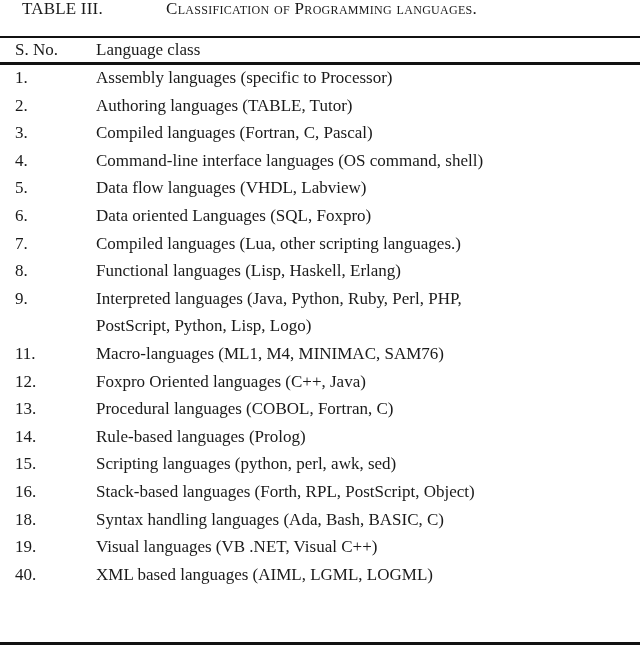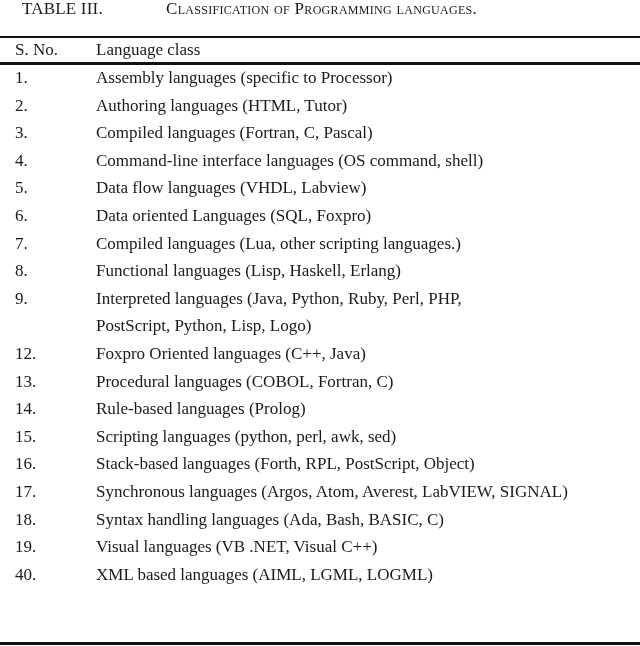--- a/index.html
+++ b/index.html
@@ -99,21 +99,21 @@
   <tbody id="table-body">
       <tr>
         <td class="col-no">1.</td>
         <td class="col-class">
           <span class="line">Assembly languages (specific to Processor)</span>
         </td>
       </tr>
       <tr>
         <td class="col-no">2.</td>
         <td class="col-class">
-          <span class="line">Authoring languages (HTML, Tutor)</span>
+          <span class="line">Authoring languages (TABLE, Tutor)</span>
         </td>
       </tr>
       <tr>
         <td class="col-no">3.</td>
         <td class="col-class">
           <span class="line">Compiled languages (Fortran, C, Pascal)</span>
         </td>
       </tr>
       <tr>
         <td class="col-no">4.</td>
@@ -146,20 +146,26 @@
         </td>
       </tr>
       <tr>
         <td class="col-no">9.</td>
         <td class="col-class">
           <span class="line">Interpreted languages (Java, Python, Ruby, Perl, PHP,</span>
           <span class="line">PostScript, Python, Lisp, Logo)</span>
         </td>
       </tr>
       <tr>
+        <td class="col-no">11.</td>
+        <td class="col-class">
+          <span class="line">Macro-languages (ML1, M4, MINIMAC, SAM76)</span>
+        </td>
+      </tr>
+      <tr>
         <td class="col-no">12.</td>
         <td class="col-class">
           <span class="line">Foxpro Oriented languages (C++, Java)</span>
         </td>
       </tr>
       <tr>
         <td class="col-no">13.</td>
         <td class="col-class">
           <span class="line">Procedural languages (COBOL, Fortran, C)</span>
         </td>
@@ -173,26 +179,20 @@
       <tr>
         <td class="col-no">15.</td>
         <td class="col-class">
           <span class="line">Scripting languages (python, perl, awk, sed)</span>
         </td>
       </tr>
       <tr>
         <td class="col-no">16.</td>
         <td class="col-class">
           <span class="line">Stack-based languages (Forth, RPL, PostScript, Object)</span>
-        </td>
-      </tr>
-      <tr>
-        <td class="col-no">17.</td>
-        <td class="col-class">
-          <span class="line">Synchronous languages (Argos, Atom, Averest, LabVIEW, SIGNAL)</span>
         </td>
       </tr>
       <tr>
         <td class="col-no">18.</td>
         <td class="col-class">
           <span class="line">Syntax handling languages (Ada, Bash, BASIC, C)</span>
         </td>
       </tr>
       <tr>
         <td class="col-no">19.</td>

